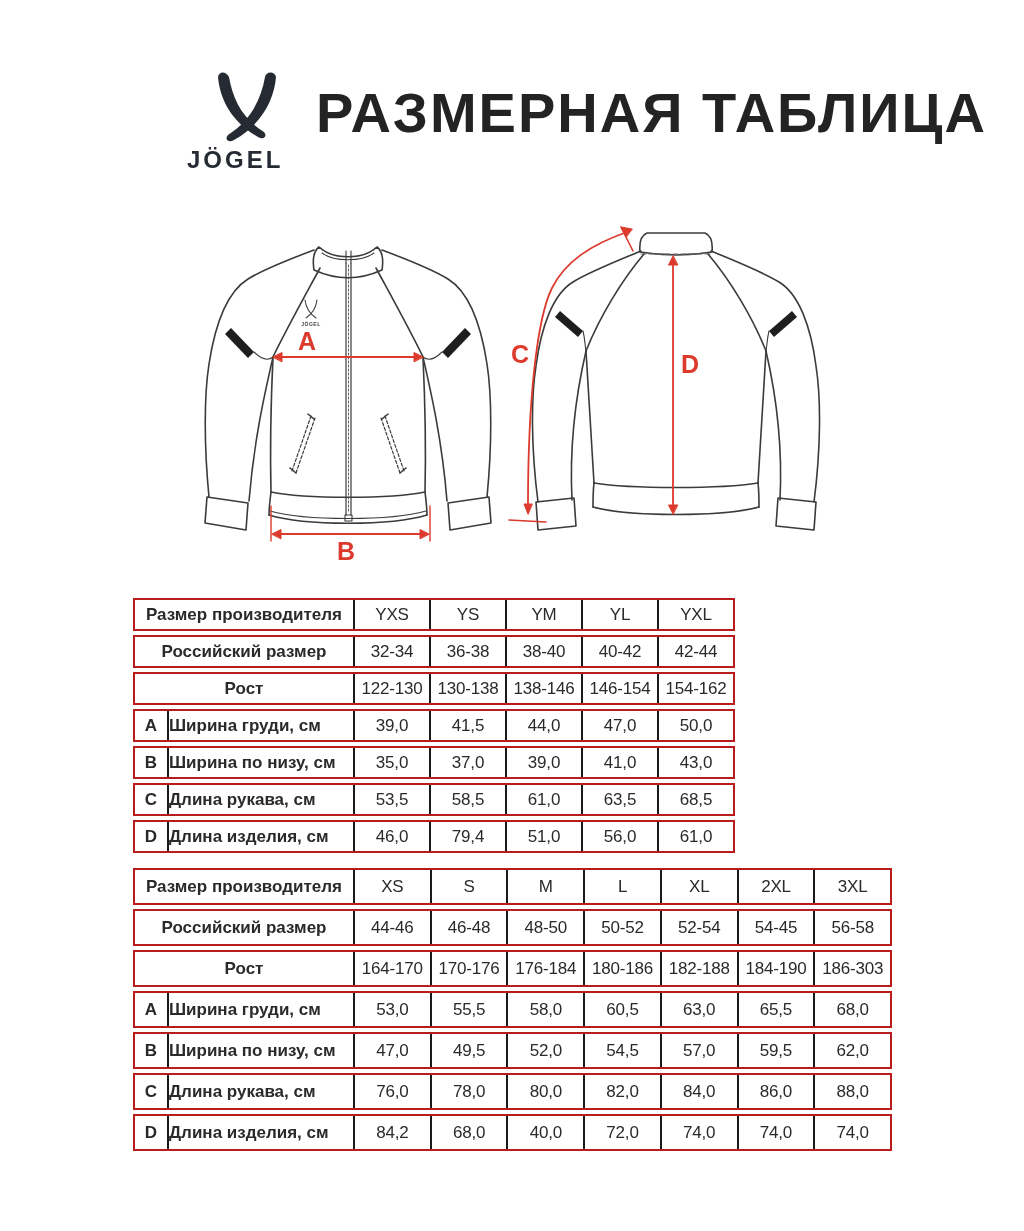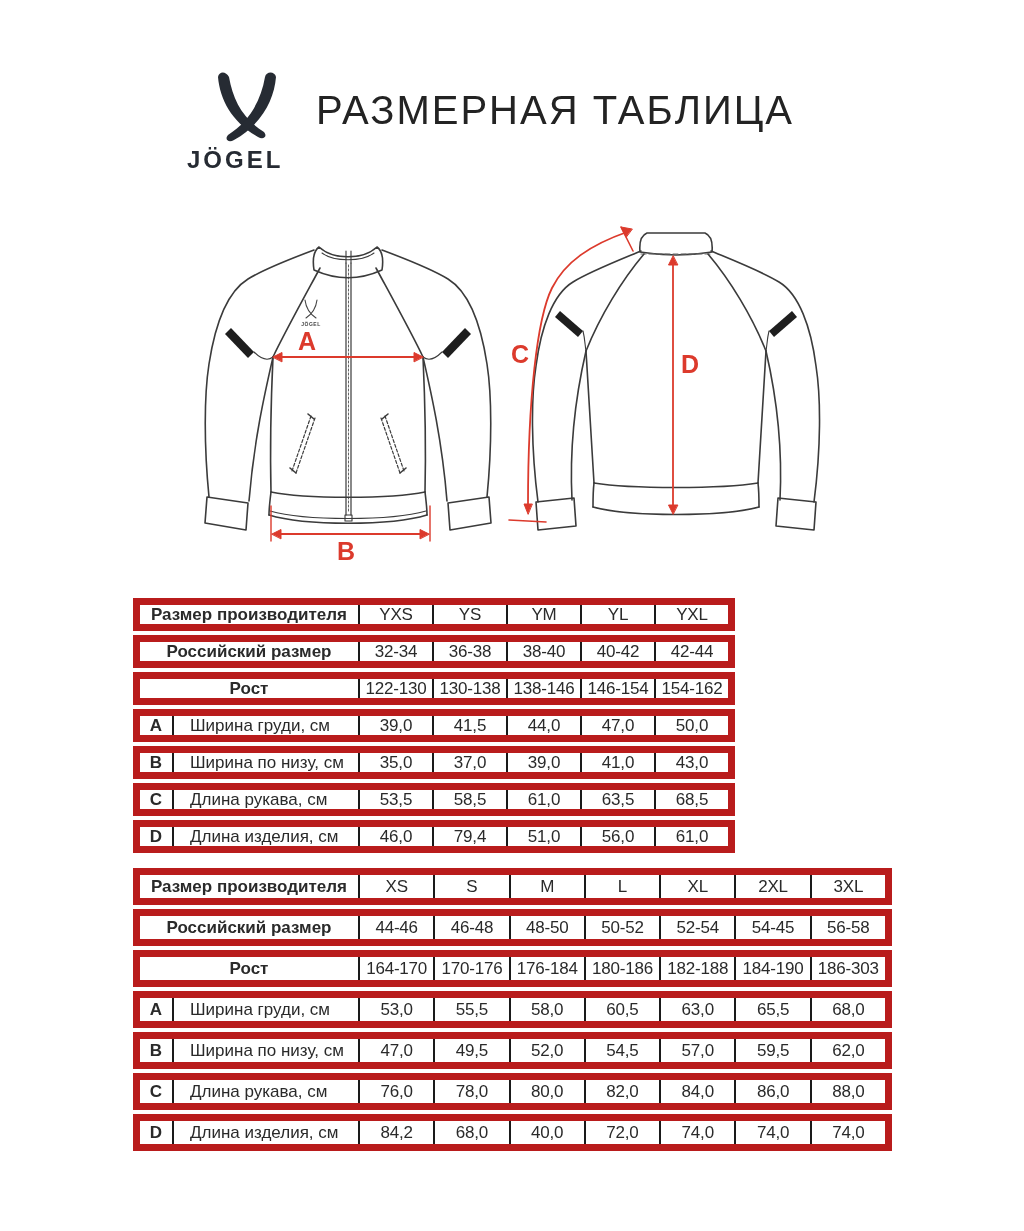--- a/index.html
+++ b/index.html
@@ -1,35 +1,35 @@
 <!DOCTYPE html>
 <html><head>
 <meta charset="utf-8">
 <style>
   html,body{margin:0;padding:0;background:#ffffff;}
   .page{position:relative;width:1024px;height:1231px;background:#fff;overflow:hidden;
         font-family:"Liberation Sans",sans-serif;color:#232323;}
   .art{position:absolute;left:0;top:0;width:1024px;height:600px;}
   .brand-word{position:absolute;left:187px;top:146px;font-size:24px;font-weight:700;
               letter-spacing:3px;color:#262b33;}
-  .title{position:absolute;left:316px;top:80px;font-size:40px;font-weight:400;
-         letter-spacing:2px;color:#232323;white-space:nowrap;margin-top:8px;}
+  .title{position:absolute;left:316px;top:80px;font-size:56px;font-weight:700;
+         letter-spacing:2px;color:#232323;white-space:nowrap;}
   .size-table{position:absolute;}
   .t1{left:133px;top:598px;width:602px;}
   .t2{left:133px;top:868px;width:759px;}
-  .trow{display:flex;box-sizing:border-box;border:7px solid #b91c1c;margin-bottom:4px;
+  .trow{display:flex;box-sizing:border-box;border:2px solid #b91c1c;margin-bottom:4px;
         background:#fff;}
   .t1 .trow{height:33px;}
   .t2 .trow{height:37px;}
   .cell{box-sizing:border-box;display:flex;align-items:center;justify-content:center;
         font-size:17px;color:#2a2a2a;}
   .cell.vline{border-left:2px solid #1a1a1a;}
   .head-label{font-weight:700;}
   .letter-cell{font-weight:700;}
-  .measure-label{justify-content:flex-start;padding-left:16px;font-weight:400;}
+  .measure-label{justify-content:flex-start;font-weight:700;}
   .value-cell{flex:1 1 0;font-weight:400;letter-spacing:-0.2px;}
 </style>
 </head>
 <body>
 
 <div class="page">
 
   <svg class="art" viewBox="0 0 1024 600">
 
     <g fill="#262b33" stroke="none">

